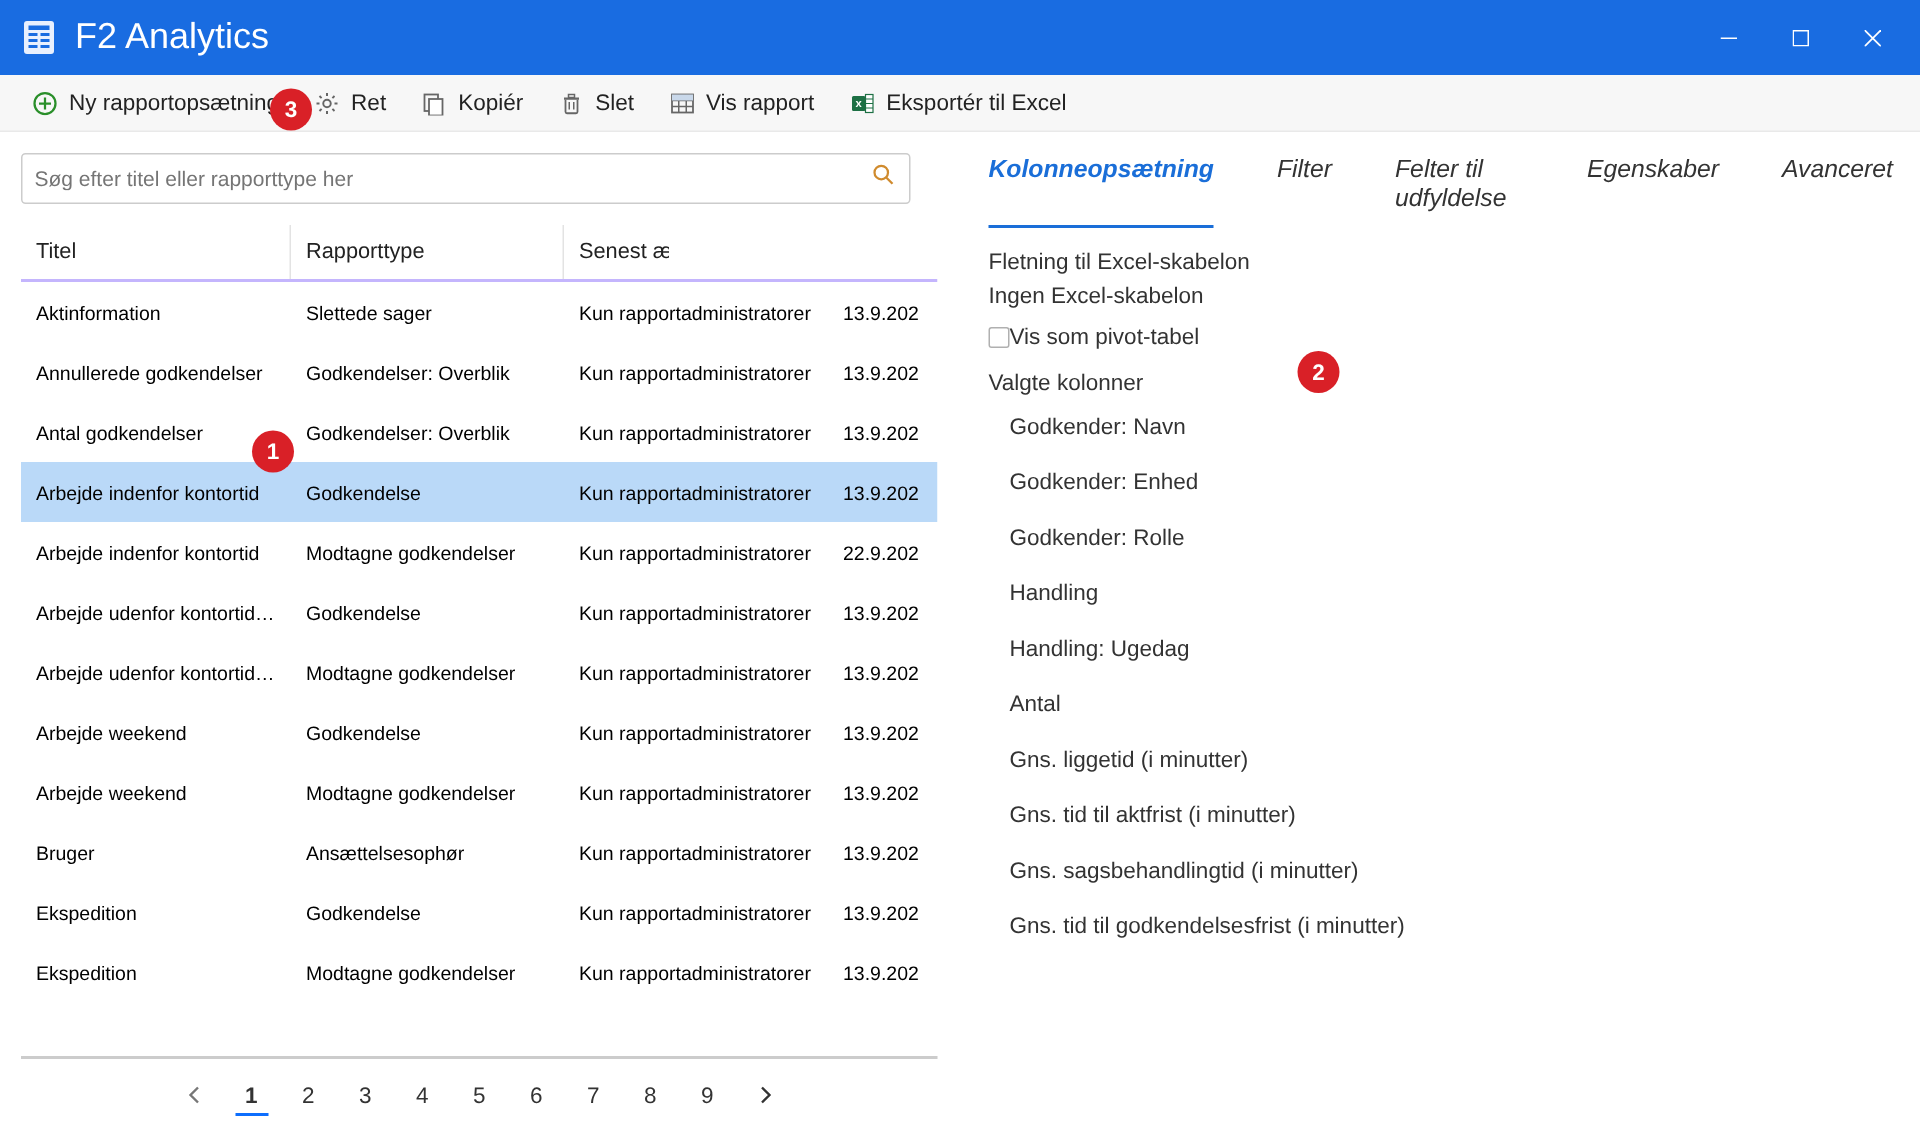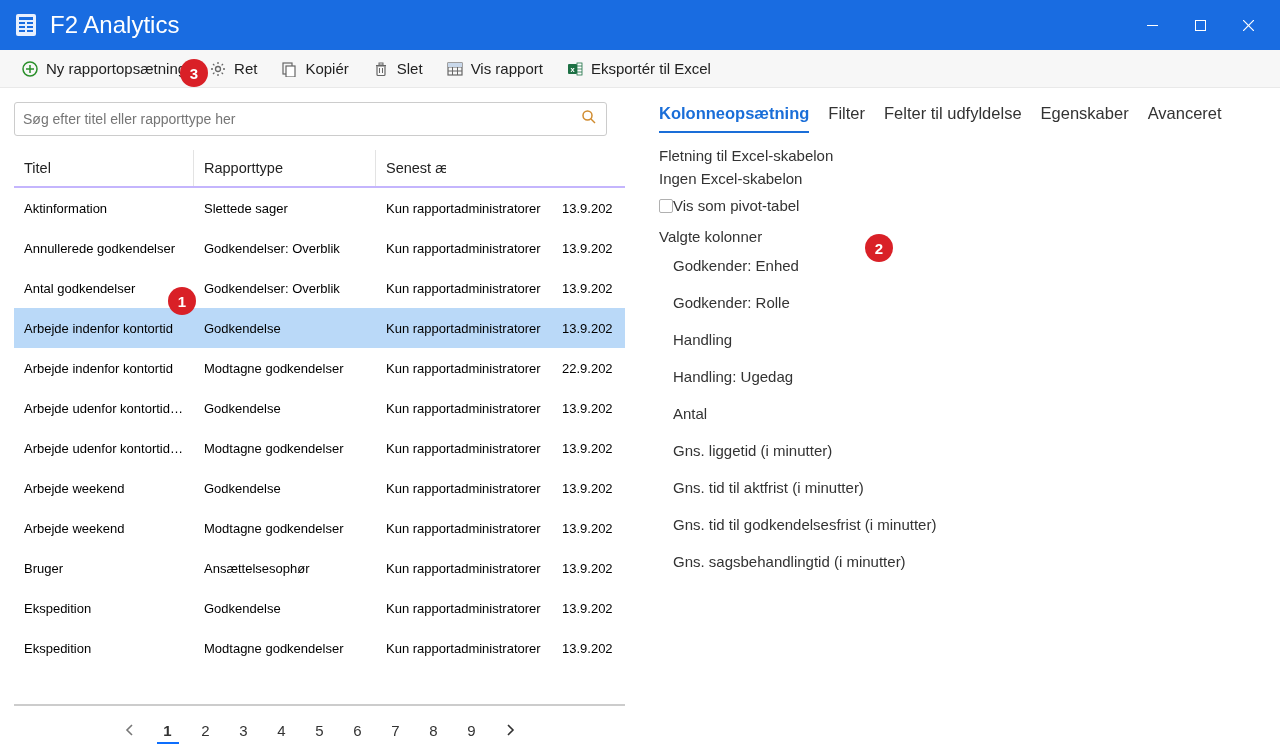--- a/index.html
+++ b/index.html
@@ -40,21 +40,21 @@
   .tr .td { padding: 0 8px 0 10px; font-size: 13px; color: #000000; overflow: hidden; white-space: nowrap; text-overflow: ellipsis; }
   .tr .td.col-date { text-overflow: clip; }
 
   
   .pagination { display: flex; align-items: center; justify-content: center; gap: 16px; padding: 12px 0 0 0; }
   .pagination .pg { width: 22px; height: 26px; display: flex; align-items: center; justify-content: center; font-size: 15px; color: #333; cursor: pointer; border-bottom: 2px solid transparent; }
   .pagination .pg.active { border-bottom-color: #0d6efd; font-weight: 600; }
   .pagination .nav { color: #666; }
 
   
-  .tabs { display: flex; gap: 19px; border-bottom: 0 solid #ddd; margin-bottom: 14px; }
+  .tabs { display: flex; gap: 42px; border-bottom: 0 solid #ddd; margin-bottom: 14px; font-style: italic; }
   .tab { padding: 6px 0 8px 0; font-size: 16.5px; color: #333; cursor: pointer; border-bottom: 2px solid transparent; }
   .tab.active { color: #1a6ed8; border-bottom-color: #1a6ed8; font-weight: 600; }
 
   .panel { font-size: 15px; color: #333; }
   .panel .line { margin-bottom: 6px; }
   .panel .checkbox-row { display: flex; align-items: center; margin: 10px 0 14px; }
   .panel .checkbox { width: 14px; height: 14px; border: 1px solid #b0b0b0; border-radius: 2px; background: #fff; display: inline-block; }
   .panel .section-title { margin: 4px 0 12px; }
   .col-list { padding-left: 14px; display: flex; flex-direction: column; gap: 20px; }
   .col-list .item { font-size: 15px; }
@@ -286,29 +286,30 @@
 
     <div class="panel">
       <div class="line">Fletning til Excel-skabelon</div>
       <div class="line">Ingen Excel-skabelon</div>
       <div class="checkbox-row">
         <span class="checkbox"></span>
         <span>Vis som pivot-tabel</span>
       </div>
       <div class="section-title">Valgte kolonner</div>
       <div class="col-list" id="col-list">
+          <div class="item">Godkender: Navn</div>
           <div class="item">Godkender: Enhed</div>
           <div class="item">Godkender: Rolle</div>
           <div class="item">Handling</div>
           <div class="item">Handling: Ugedag</div>
           <div class="item">Antal</div>
           <div class="item">Gns. liggetid (i minutter)</div>
           <div class="item">Gns. tid til aktfrist (i minutter)</div>
+          <div class="item">Gns. sagsbehandlingtid (i minutter)</div>
           <div class="item">Gns. tid til godkendelsesfrist (i minutter)</div>
-          <div class="item">Gns. sagsbehandlingtid (i minutter)</div>
         </div>
     </div>
   </div>
 </div>
 
 <div class="badge" style="left:168px; top:287px;">1</div>
 <div class="badge" style="left:865px; top:234px;">2</div>
 <div class="badge" style="left:180px; top:59px;">3</div>
 
 </body></html>

